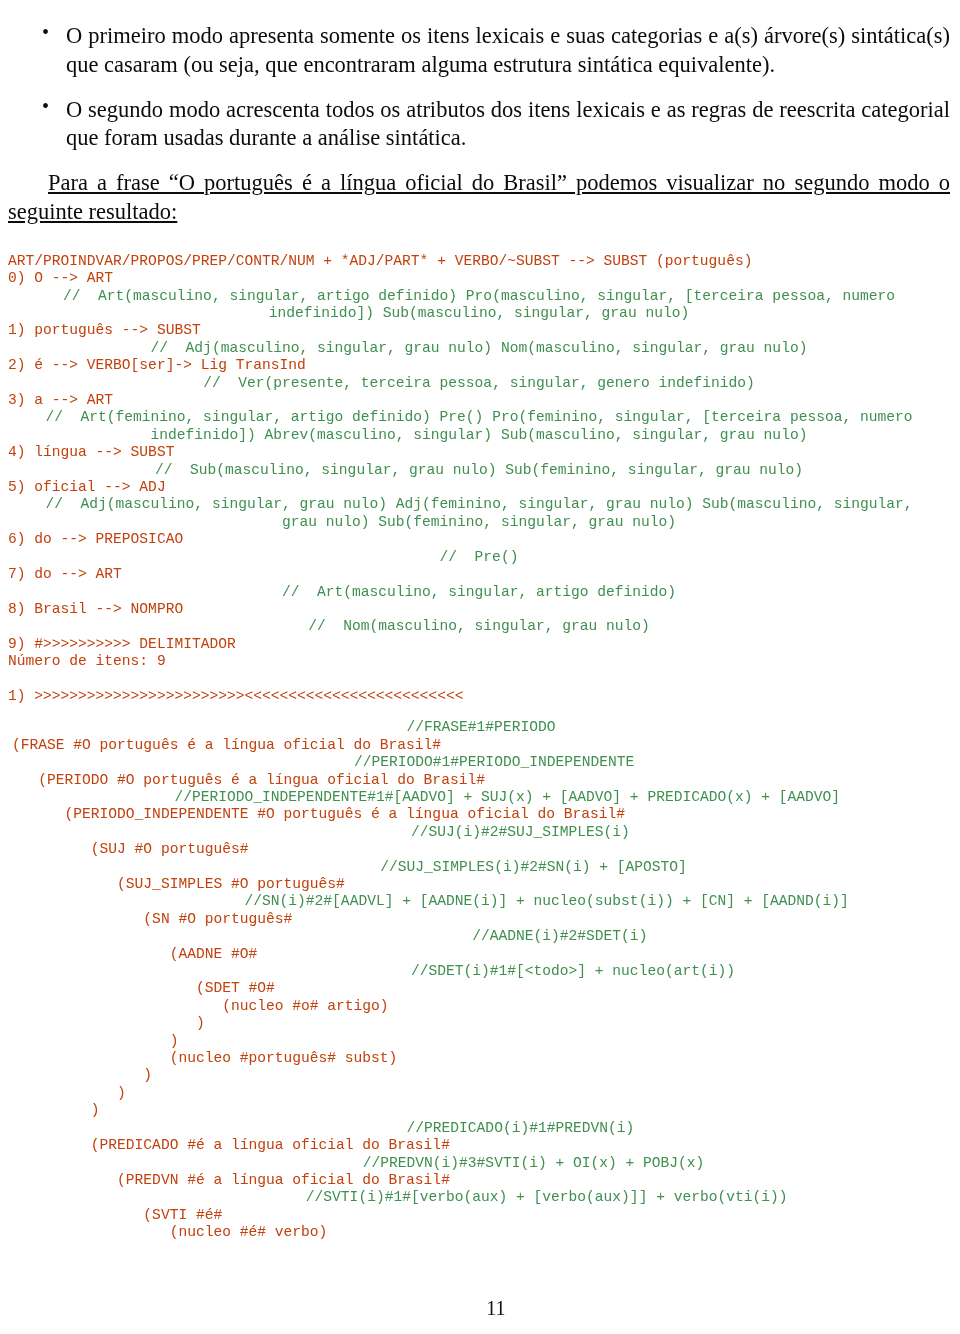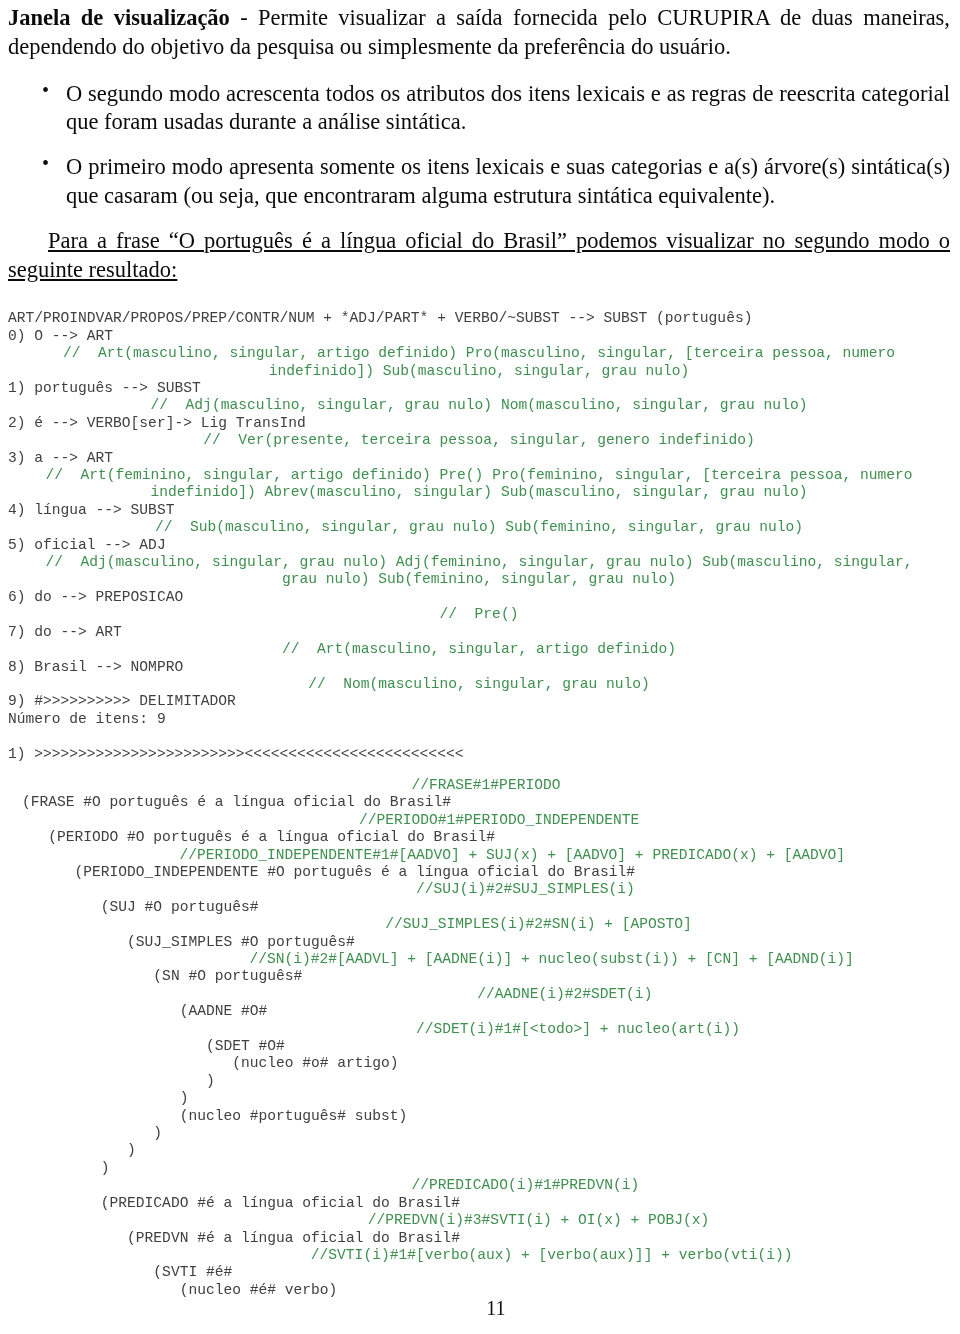--- a/index.html
+++ b/index.html
@@ -68,25 +68,25 @@
   .code-block {
     margin: 26px 0 0 0;
     font-family: "Liberation Mono", "DejaVu Sans Mono", monospace;
     font-size: 14.6px;
     line-height: 17.4px;
     white-space: pre;
     letter-spacing: 0px;
   }
   .code-block .ln { display: block; min-height: 17.4px; }
   .c-green { color: #3f8f4f; text-align: center; }
-  .c-gray  { color: #404040; }
+  .c-gray  { color: #c2410c; }
   .c-blank { color: transparent; }
 
   .code-tree {
-    margin: 14px 0 0 14px;
+    margin: 14px 0 0 4px;
     font-family: "Liberation Mono", "DejaVu Sans Mono", monospace;
     font-size: 14.6px;
     line-height: 17.4px;
     white-space: pre;
   }
   .code-tree .ln { display: block; min-height: 17.4px; }
 
   
   .page-number {
     position: absolute;
@@ -97,30 +97,27 @@
     font-family: "Liberation Serif", "DejaVu Serif", serif;
     font-size: 20px;
     color: #111;
   }
 </style>
 </head>
 <body>
 
 <div class="page">
 
-  <p class="prose intro">
-    <b>Janela de visualização</b><span> - Permite visualizar a saída fornecida pelo CURUPIRA de duas maneiras, dependendo do objetivo da pesquisa ou simplesmente da preferência do usuário.</span>
-  </p>
 
   <ul class="bullets">
     <li class="prose">
-      <span>O segundo modo acrescenta todos os atributos dos itens lexicais e as regras de reescrita categorial que foram usadas durante a análise sintática.</span>
+      <span>O primeiro modo apresenta somente os itens lexicais e suas categorias e a(s) árvore(s) sintática(s) que casaram (ou seja, que encontraram alguma estrutura sintática equivalente).</span>
     </li>
     <li class="prose">
-      <span>O primeiro modo apresenta somente os itens lexicais e suas categorias e a(s) árvore(s) sintática(s) que casaram (ou seja, que encontraram alguma estrutura sintática equivalente).</span>
+      <span>O segundo modo acrescenta todos os atributos dos itens lexicais e as regras de reescrita categorial que foram usadas durante a análise sintática.</span>
     </li>
   </ul>
 
   <p class="prose para-frase">Para a frase “O português é a língua oficial do Brasil” podemos visualizar no segundo modo o seguinte resultado:</p>
 
   <div class="code-block" id="code-output"><span class="ln c-gray">ART/PROINDVAR/PROPOS/PREP/CONTR/NUM + *ADJ/PART* + VERBO/~SUBST --&gt; SUBST (português)</span><span class="ln c-gray">0) O --&gt; ART</span><span class="ln c-green">//  Art(masculino, singular, artigo definido) Pro(masculino, singular, [terceira pessoa, numero</span><span class="ln c-green">indefinido]) Sub(masculino, singular, grau nulo)</span><span class="ln c-gray">1) português --&gt; SUBST</span><span class="ln c-green">//  Adj(masculino, singular, grau nulo) Nom(masculino, singular, grau nulo)</span><span class="ln c-gray">2) é --&gt; VERBO[ser]-&gt; Lig TransInd</span><span class="ln c-green">//  Ver(presente, terceira pessoa, singular, genero indefinido)</span><span class="ln c-gray">3) a --&gt; ART</span><span class="ln c-green">//  Art(feminino, singular, artigo definido) Pre() Pro(feminino, singular, [terceira pessoa, numero</span><span class="ln c-green">indefinido]) Abrev(masculino, singular) Sub(masculino, singular, grau nulo)</span><span class="ln c-gray">4) língua --&gt; SUBST</span><span class="ln c-green">//  Sub(masculino, singular, grau nulo) Sub(feminino, singular, grau nulo)</span><span class="ln c-gray">5) oficial --&gt; ADJ</span><span class="ln c-green">//  Adj(masculino, singular, grau nulo) Adj(feminino, singular, grau nulo) Sub(masculino, singular,</span><span class="ln c-green">grau nulo) Sub(feminino, singular, grau nulo)</span><span class="ln c-gray">6) do --&gt; PREPOSICAO</span><span class="ln c-green">//  Pre()</span><span class="ln c-gray">7) do --&gt; ART</span><span class="ln c-green">//  Art(masculino, singular, artigo definido)</span><span class="ln c-gray">8) Brasil --&gt; NOMPRO</span><span class="ln c-green">//  Nom(masculino, singular, grau nulo)</span><span class="ln c-gray">9) #&gt;&gt;&gt;&gt;&gt;&gt;&gt;&gt;&gt;&gt; DELIMITADOR</span><span class="ln c-gray">Número de itens: 9</span><span class="ln c-blank">&nbsp;</span><span class="ln c-gray">1) &gt;&gt;&gt;&gt;&gt;&gt;&gt;&gt;&gt;&gt;&gt;&gt;&gt;&gt;&gt;&gt;&gt;&gt;&gt;&gt;&gt;&gt;&gt;&gt;&lt;&lt;&lt;&lt;&lt;&lt;&lt;&lt;&lt;&lt;&lt;&lt;&lt;&lt;&lt;&lt;&lt;&lt;&lt;&lt;&lt;&lt;&lt;&lt;&lt;</span></div>
 
   <div class="code-tree" id="code-tree"><span class="ln c-green">//FRASE#1#PERIODO</span><span class="ln c-gray">(FRASE #O português é a língua oficial do Brasil#</span><span class="ln c-green">   //PERIODO#1#PERIODO_INDEPENDENTE</span><span class="ln c-gray">   (PERIODO #O português é a língua oficial do Brasil#</span><span class="ln c-green">      //PERIODO_INDEPENDENTE#1#[AADVO] + SUJ(x) + [AADVO] + PREDICADO(x) + [AADVO]</span><span class="ln c-gray">      (PERIODO_INDEPENDENTE #O português é a língua oficial do Brasil#</span><span class="ln c-green">         //SUJ(i)#2#SUJ_SIMPLES(i)</span><span class="ln c-gray">         (SUJ #O português#</span><span class="ln c-green">            //SUJ_SIMPLES(i)#2#SN(i) + [APOSTO]</span><span class="ln c-gray">            (SUJ_SIMPLES #O português#</span><span class="ln c-green">               //SN(i)#2#[AADVL] + [AADNE(i)] + nucleo(subst(i)) + [CN] + [AADND(i)]</span><span class="ln c-gray">               (SN #O português#</span><span class="ln c-green">                  //AADNE(i)#2#SDET(i)</span><span class="ln c-gray">                  (AADNE #O#</span><span class="ln c-green">                     //SDET(i)#1#[&lt;todo&gt;] + nucleo(art(i))</span><span class="ln c-gray">                     (SDET #O#</span><span class="ln c-gray">                        (nucleo #o# artigo)</span><span class="ln c-gray">                     )</span><span class="ln c-gray">                  )</span><span class="ln c-gray">                  (nucleo #português# subst)</span><span class="ln c-gray">               )</span><span class="ln c-gray">            )</span><span class="ln c-gray">         )</span><span class="ln c-green">         //PREDICADO(i)#1#PREDVN(i)</span><span class="ln c-gray">         (PREDICADO #é a língua oficial do Brasil#</span><span class="ln c-green">            //PREDVN(i)#3#SVTI(i) + OI(x) + POBJ(x)</span><span class="ln c-gray">            (PREDVN #é a língua oficial do Brasil#</span><span class="ln c-green">               //SVTI(i)#1#[verbo(aux) + [verbo(aux)]] + verbo(vti(i))</span><span class="ln c-gray">               (SVTI #é#</span><span class="ln c-gray">                  (nucleo #é# verbo)</span></div>
 
   <div class="page-number">11</div>

